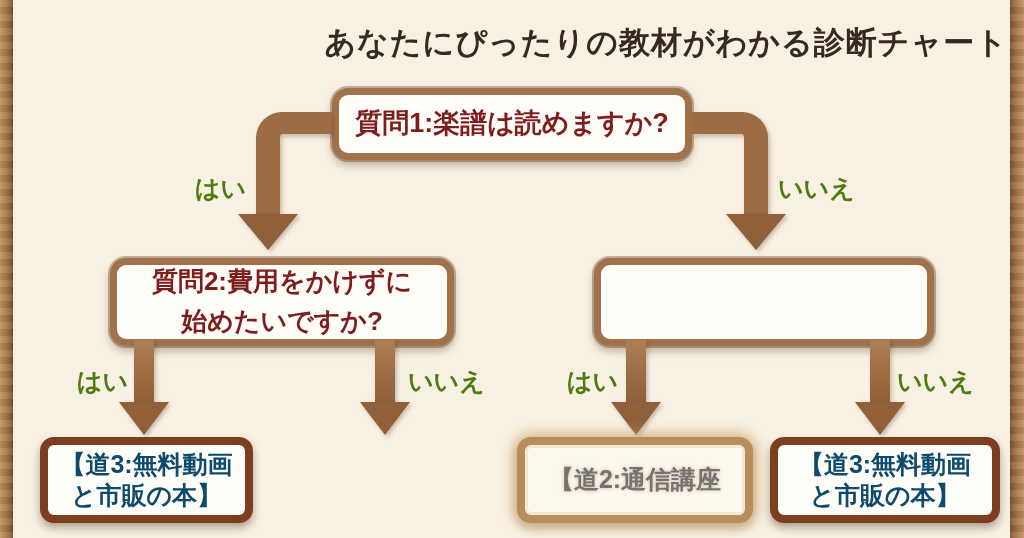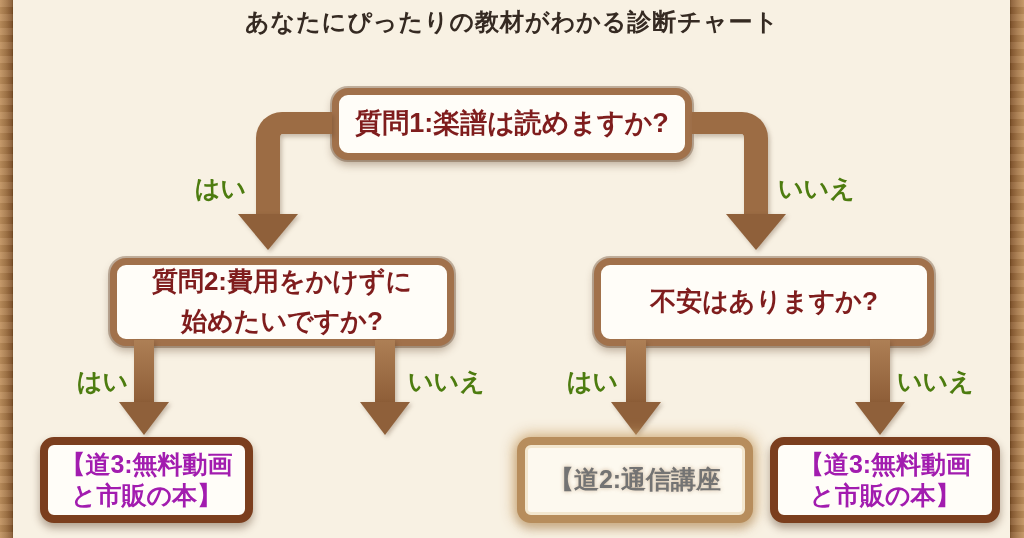--- a/index.html
+++ b/index.html
@@ -16,22 +16,22 @@
   }
   .wood-right{
     right:0;width:14px;
     background:linear-gradient(270deg,#c1925f 0%,#a87a4b 45%,#8a5c33 88%,#71481f 100%);
   }
   .wood:after{
     content:"";position:absolute;inset:0;
     background:repeating-linear-gradient(180deg,rgba(255,255,255,.07) 0 7px,rgba(0,0,0,.06) 7px 14px);
   }
   .title{
-    position:absolute;top:6px;left:0;right:0;margin:0;
-    text-align:center;font-size:24px;font-weight:bold;color:#352a22;letter-spacing:1px;
+    position:absolute;top:6px;left:0;right:0;margin:16px;
+    text-align:right;font-size:31px;font-weight:bold;color:#352a22;letter-spacing:1px;
   }
   
   .qbox{
     position:absolute;display:flex;flex-direction:column;align-items:center;justify-content:center;
     background:#fffdf8;border:7px solid #a1714b;border-radius:16px;box-sizing:border-box;
     box-shadow:0 0 0 2px rgba(92,58,32,.35),0 5px 8px rgba(80,48,22,.35);
     font-size:26px;font-weight:bold;color:#7f1d1d;line-height:1.3;text-align:center;
   }
   .q1{left:332px;top:88px;width:360px;height:72px;font-size:27px;}
   .q2{left:110px;top:258px;width:344px;height:88px;justify-content:space-between;}
@@ -77,21 +77,21 @@
   .lbl-q2-yes{left:40px;top:365px;width:88px;text-align:right;}
   .lbl-q2-no{left:408px;top:365px;}
   .lbl-q3-yes{left:530px;top:365px;width:88px;text-align:right;}
   .lbl-q3-no{left:897px;top:365px;}
   
   .result{
     position:absolute;top:437px;height:86px;box-sizing:border-box;
     display:flex;flex-direction:column;align-items:center;justify-content:center;
     background:#fffdf8;border:8px solid #7b3e1e;border-radius:14px;
     box-shadow:0 5px 9px rgba(70,40,18,.4);
-    font-size:25px;font-weight:bold;color:#a21caf;line-height:1.25;text-align:center;
+    font-size:25px;font-weight:bold;color:#0c4a6e;line-height:1.25;text-align:center;
   }
   .result-1{left:40px;width:213px;}
   .result-2{left:281px;width:216px;}
   .result-3{left:517px;width:236px;}
   .result-4{left:770px;width:230px;}
   .result.highlight{
     border-color:#b78d5c;color:#737373;background:#fdf9ef;
     box-shadow:inset 0 0 0 3px #f3e7cf,0 0 14px 3px rgba(205,166,110,.85),0 5px 9px rgba(70,40,18,.25);
     text-shadow:0 0 4px rgba(150,105,55,.45);
   }
@@ -117,21 +117,20 @@
 
   <div class="edge-label lbl-top-yes">はい</div>
   <div class="edge-label lbl-top-no">いいえ</div>
 
   <div class="qbox q2">
     <span>質問2:費用をかけずに</span>
     <span>始めたいですか?</span>
   </div>
 
   <div class="qbox q3">
-    <span>不安はありますか?</span>
   </div>
 
   <div class="shaft shaft-r1"></div>
   <div class="head small head-r1"></div>
   <div class="shaft shaft-r2"></div>
   <div class="head small head-r2"></div>
   <div class="edge-label lbl-q2-yes">はい</div>
   <div class="edge-label lbl-q2-no">いいえ</div>
 
   <div class="shaft shaft-r3"></div>

